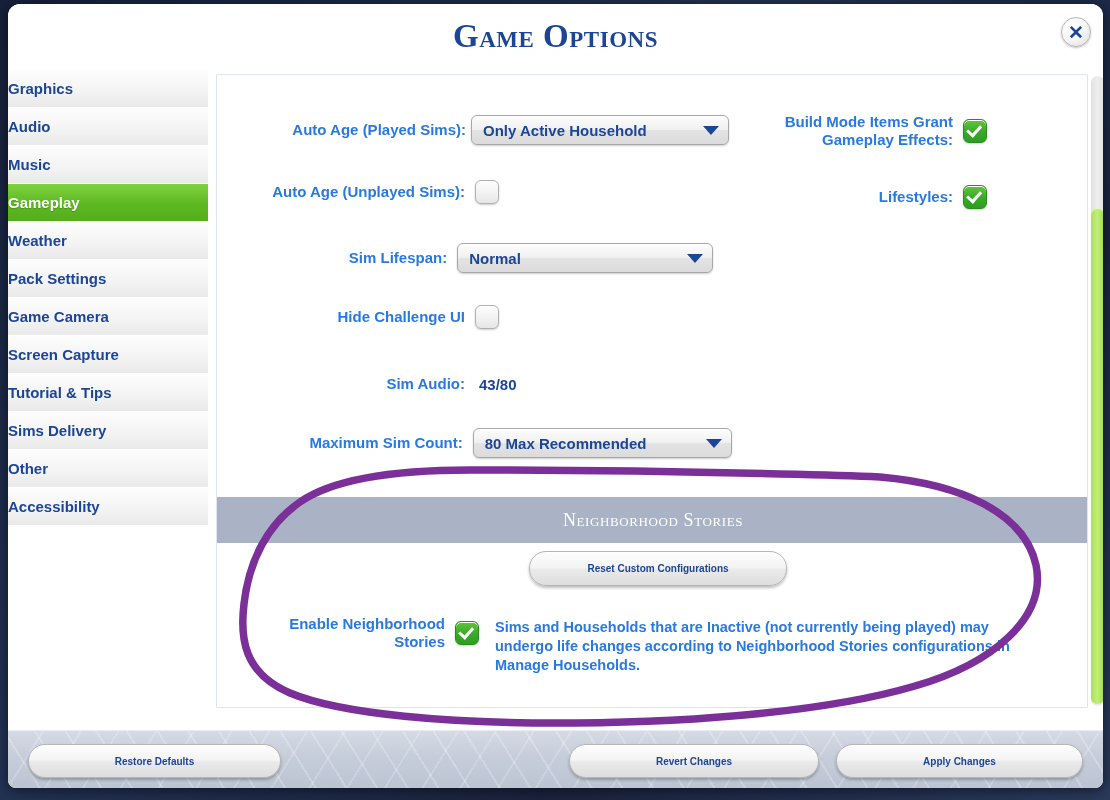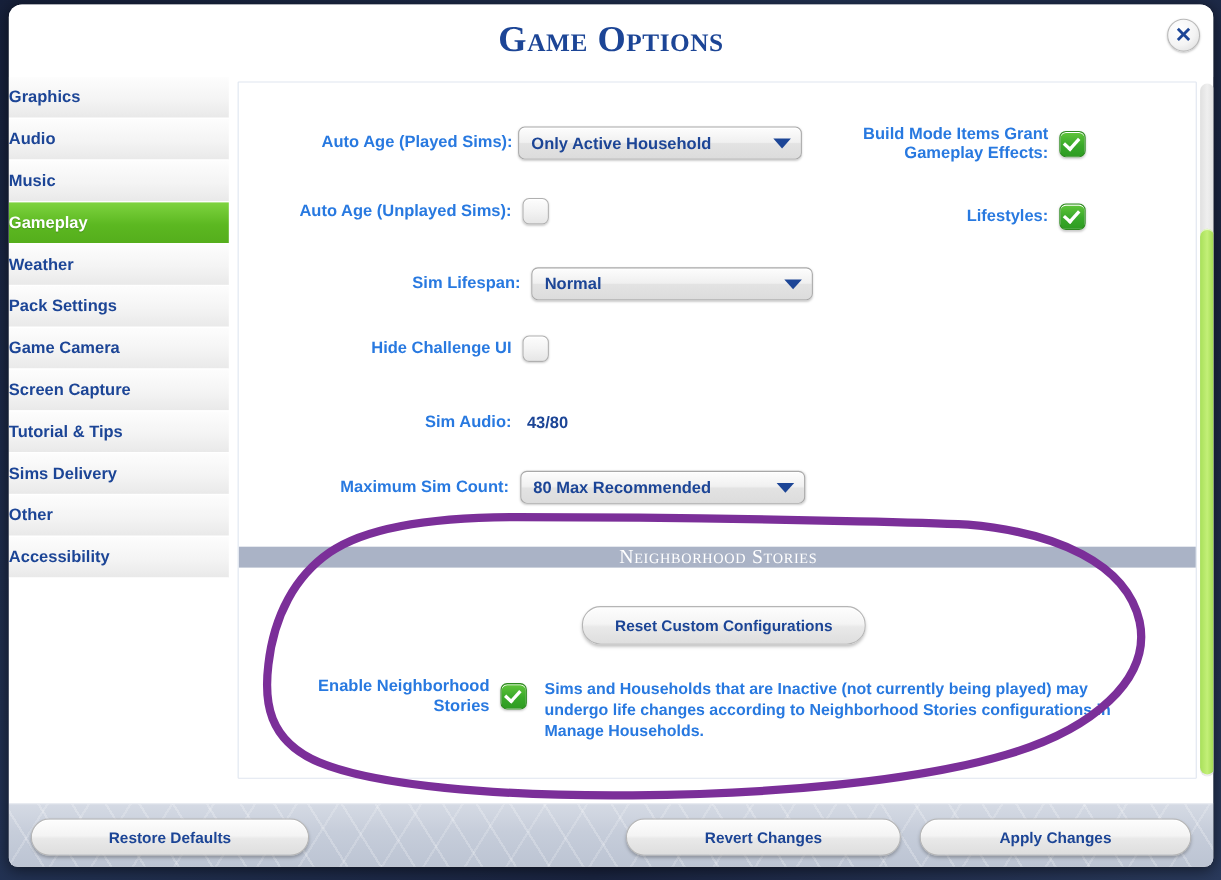--- a/index.html
+++ b/index.html
@@ -125,33 +125,33 @@
     width: 11px; height: 6px;
     border-left: 3.5px solid #fff;
     border-bottom: 3.5px solid #fff;
     transform: rotate(-48deg) translate(1px,-2px);
   }
 
   .value-text { font-size: 15px; font-weight: bold; color: #1c4596; }
 
   
   #section-band {
-    position: absolute; left: 0; top: 422px; width: 872px; height: 19px;
+    position: absolute; left: 0; top: 422px; width: 872px; height: 46px;
     background: #aab3c6;
     display: flex; align-items: center; justify-content: center;
     color: #ffffff; font-size: 18px; font-variant: small-caps;
     font-family: "Liberation Serif", serif; letter-spacing: .6px;
   }
 
   .pill-btn {
     background: linear-gradient(to bottom,#fdfdfd 0%,#f4f4f4 46%,#e9e9e9 54%,#dedede 100%);
     border: 1px solid #b5b5b5;
     border-radius: 17px;
     box-shadow: 0 2px 3px rgba(0,0,0,.25), inset 0 1px 0 #fff;
-    color: #1c4596; font-size: 14px; font-weight: bold;
+    color: #1c4596; font-size: 10px; font-weight: bold;
     display: flex; align-items: center; justify-content: center;
     cursor: pointer;
   }
 
   #ns-desc {
     position: absolute; left: 278px; top: 543px; width: 520px;
     font-size: 14.5px; font-weight: bold; color: #2879e0; line-height: 19px;
   }
 
   
@@ -266,21 +266,21 @@
       <div class="row" style="left:52px; top:105px; width:460px; justify-content:flex-start;">
         <div class="lbl" style="width:196px;">Auto Age (Unplayed Sims):</div>
         <div class="cb" style="margin-left:10px;"></div>
       </div>
 
       <div class="row" style="left:560px; top:110px;">
         <div class="lbl" style="width:176px;">Lifestyles:</div>
         <div class="cb on" style="margin-left:10px;"></div>
       </div>
 
-      <div class="row" style="left:62px; top:168px; width:460px; justify-content:flex-start;">
+      <div class="row" style="left:36px; top:168px; width:460px; justify-content:flex-start;">
         <div class="lbl" style="width:196px;">Sim Lifespan:</div>
         <div class="dropdown" style="width:258px; margin-left:10px;">
           <span>Normal</span>
           <span class="caret"></span>
         </div>
       </div>
 
       <div class="row" style="left:52px; top:230px; width:460px; justify-content:flex-start;">
         <div class="lbl" style="width:196px;">Hide Challenge UI</div>
         <div class="cb" style="margin-left:10px;"></div>

